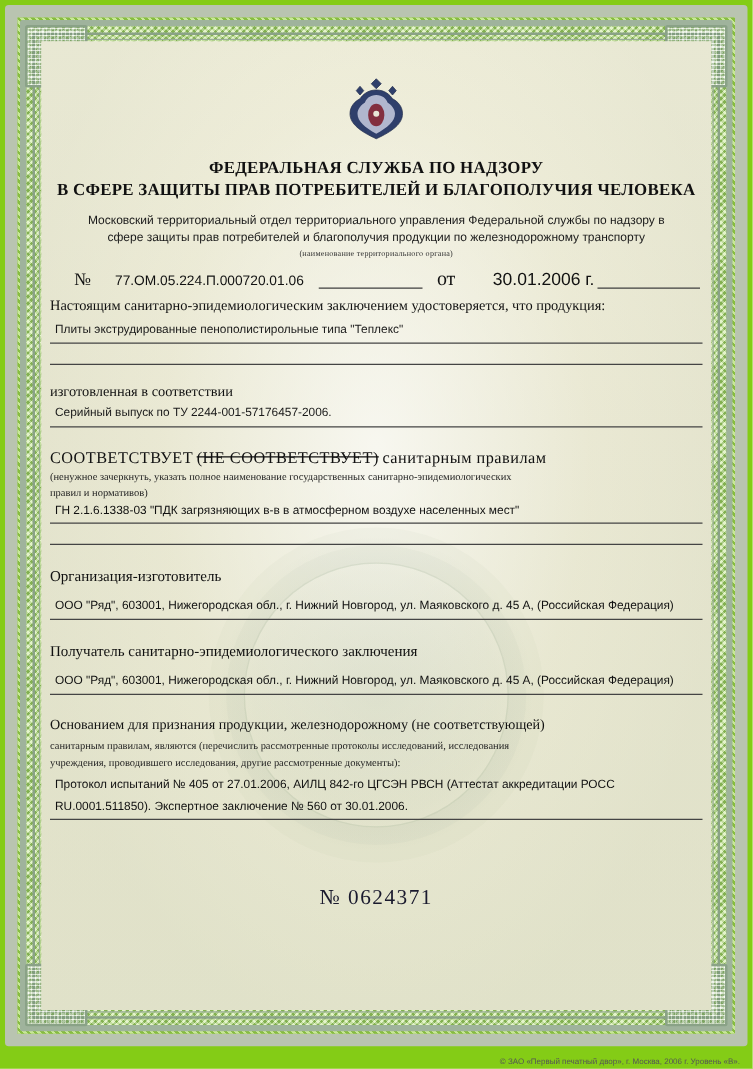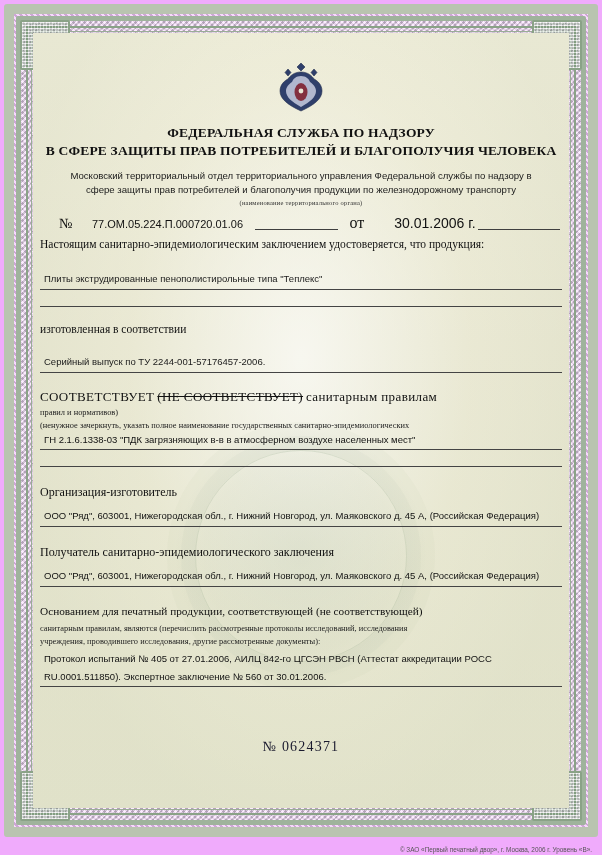--- a/index.html
+++ b/index.html
@@ -11,21 +11,21 @@
     width: 602px;
     height: 855px;
     font-family: "Liberation Serif", serif;
     overflow: hidden;
   }
 
   .page {
     position: relative;
     width: 602px;
     height: 855px;
-    background: #f0abfc;
+    background: #84cc16;
     box-sizing: border-box;
   }
 
   
   .border-outer {
     position: absolute;
     left: 4px; top: 4px; right: 4px; bottom: 18px;
     border: 10px solid #b9c4b0;
     border-radius: 3px;
     background:
@@ -182,21 +182,21 @@
     font-size: 11.5px;
     color: #111;
     margin-top: 4px;
     line-height: 1.4;
   }
   .sub {
     font-family: "Liberation Sans", sans-serif;
     font-size: 9.5px;
     color: #1a1a1a;
     line-height: 1.45;
-    margin-top: 20px;
+    margin-top: 4px;
     border-bottom: 1px solid #444;
     padding: 0 2px 3px 4px;
   }
   .blankline {
     border-bottom: 1px solid #444;
     height: 13px;
     margin-top: 3px;
   }
 
   .label {
@@ -238,21 +238,21 @@
     text-align: justify;
   }
   .basis-hint {
     font-size: 8.4px;
     color: #222;
     line-height: 1.35;
   }
 
   .serial {
     text-align: center;
-    font-size: 14px;
+    font-size: 17px;
     letter-spacing: 1.2px;
     color: #1a1a2e;
     margin-top: 52px;
     font-family: "Liberation Serif", serif;
   }
 
   .footer {
     position: absolute;
     right: 10px;
     bottom: 2px;
@@ -331,33 +331,33 @@
     <div class="blankline"></div>
 
     <div class="label">изготовленная в соответствии</div>
     <div class="sub">Серийный выпуск по ТУ 2244-001-57176457-2006.</div>
 
     <div class="label">
       <span style="font-size:13px;letter-spacing:.4px;margin-top:16px;">СООТВЕТСТВУЕТ</span>
       <span class="strike" style="font-size:13px;letter-spacing:.4px;">(НЕ СООТВЕТСТВУЕТ)</span>
       <span style="font-size:13px;letter-spacing:.4px;">санитарным правилам</span>
     </div>
+    <div class="hint">(ненужное зачеркнуть, указать полное наименование государственных санитарно-эпидемиологических</div>
     <div class="hint">правил и нормативов)</div>
-    <div class="hint">(ненужное зачеркнуть, указать полное наименование государственных санитарно-эпидемиологических</div>
     <div class="boxline">ГН 2.1.6.1338-03 "ПДК загрязняющих в-в в атмосферном воздухе населенных мест"</div>
     <div class="blankline"></div>
 
     <div class="section-title">Организация-изготовитель</div>
     <div class="boxline" style="margin-top:8px;">ООО "Ряд", 603001, Нижегородская обл., г. Нижний Новгород, ул. Маяковского д. 45 А, (Российская Федерация)</div>
 
     <div class="section-title">Получатель санитарно-эпидемиологического заключения</div>
     <div class="boxline" style="margin-top:8px;">ООО "Ряд", 603001, Нижегородская обл., г. Нижний Новгород, ул. Маяковского д. 45 А, (Российская Федерация)</div>
 
     <div class="basis">
-      <div>Основанием для печатный продукции, соответствующей (не соответствующей)</div>
+      <div>Основанием для признания продукции, железнодорожному (не соответствующей)</div>
       <div class="basis-hint" style="display:inline">санитарным правилам, являются (перечислить рассмотренные протоколы исследований, исследования</div>
     </div>
     <div class="basis-hint">учреждения, проводившего исследования, другие рассмотренные документы):</div>
     <div class="boxline" style="margin-top:4px;border-bottom:none;">Протокол испытаний № 405 от 27.01.2006, АИЛЦ 842-го ЦГСЭН РВСН (Аттестат аккредитации РОСС</div>
     <div class="boxline">RU.0001.511850). Экспертное заключение № 560 от 30.01.2006.</div>
 
     <div class="serial">№ 0624371</div>
   </div>
 
   <div class="footer">© ЗАО «Первый печатный двор», г. Москва, 2006 г. Уровень «В».</div>

